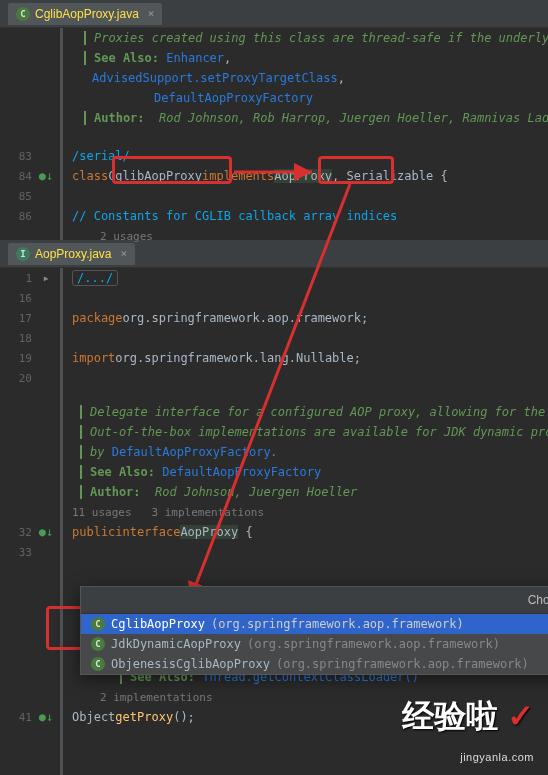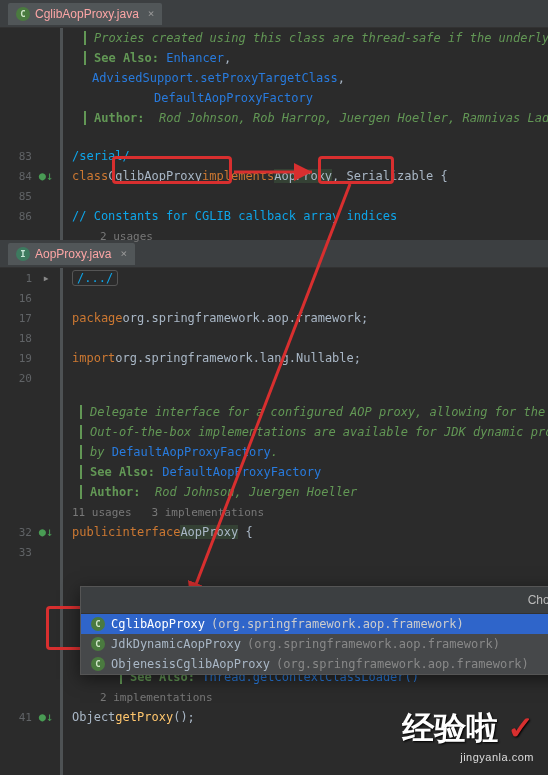--- a/index.html
+++ b/index.html
@@ -12,21 +12,21 @@
   height: 775px;
   overflow: hidden;
   position: relative;
 }
 .tab-bar { background: #3c3f41; height: 28px; display: flex; align-items: center; padding: 0 8px; border-bottom: 1px solid #323232; }
 .tab { display: flex; align-items: center; padding: 4px 8px; background: #4e5254; border-radius: 2px 2px 0 0; gap: 5px; }
 .tab.active { background: #515658; }
 .file-icon { width: 14px; height: 14px; border-radius: 50%; display: inline-flex; align-items: center; justify-content: center; font-size: 9px; font-weight: bold; }
 .file-icon.class { background: #4a7a3f; color: #d0e6c8; }
 .file-icon.iface { background: #3d7a5f; color: #c8e6d8; }
-.tab-label { color: #fca5a5; font-size: 12px; font-family: sans-serif; }
+.tab-label { color: #fde047; font-size: 12px; font-family: sans-serif; }
 .close-x { color: #999; font-size: 11px; cursor: pointer; margin-left: 4px; }
 .editor { background: #2b2b2b; position: relative; }
 .line { height: 20px; display: flex; align-items: center; padding-left: 72px; position: relative; white-space: pre; }
 .lineno { position: absolute; left: 0; width: 32px; text-align: right; color: #606366; font-size: 11px; }
 .gutter-ico { position: absolute; left: 38px; width: 16px; text-align: center; color: #499c54; font-size: 12px; }
 .margin-bar { position: absolute; left: 60px; top: 0; bottom: 0; width: 3px; background: #4e5254; }
 .doc-border { border-left: 2px solid #629755; padding-left: 8px; }
 .kw { color: #cc7832; }
 .type { color: #a9b7c6; }
 .comment { color: #0ea5e9; }
@@ -39,21 +39,21 @@
 .popup { position: absolute; background: #46484a; border: 1px solid #555; box-shadow: 0 4px 16px rgba(0,0,0,0.5); z-index: 10; margin-left: 40px; }
 .popup-header { background: #3c3f41; color: #bbbbbb; padding: 6px 10px; font-family: sans-serif; font-size: 12px; text-align: right; border-bottom: 1px solid #323232; }
 .popup-item { display: flex; align-items: center; padding: 3px 10px; gap: 6px; font-size: 12px; }
 .popup-item.selected { background: #2f65ca; color: #fff; }
 .popup-item .pkg { color: #888; }
 .popup-item.selected .pkg { color: #ccc; }
 .hl { background: #344134; }
 .watermark { position: absolute; bottom: 12px; right: 14px; text-align: right; color: #fff; z-index: 20; font-family: sans-serif; }
 .watermark .big { font-size: 32px; font-weight: bold; text-shadow: 1px 1px 2px #000; }
 .watermark .big .check { color: #d82f2f; }
-.watermark .small { font-size: 11px; color: #ddd; letter-spacing: 0.5px; }
+.watermark .small { font-size: 11px; color: #ddd; letter-spacing: 0.5px; margin-top: 12px; }
 svg.arrow { position: absolute; z-index: 6; pointer-events: none; }
 </style>
 </head>
 <body>
 
 <div class="tab-bar">
   <div class="tab active">
     <span class="file-icon class">C</span>
     <span class="tab-label">CglibAopProxy.java</span>
     <span class="close-x">×</span>

